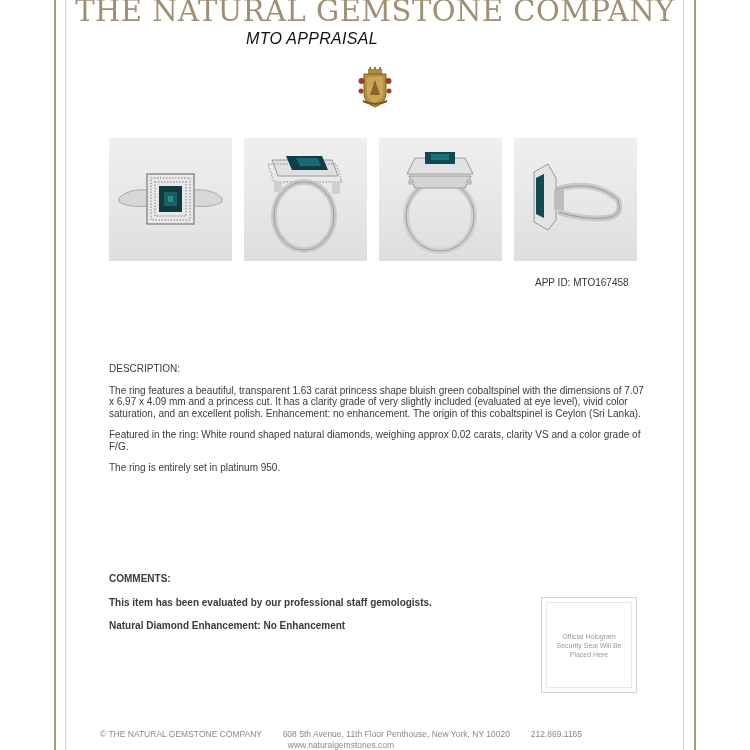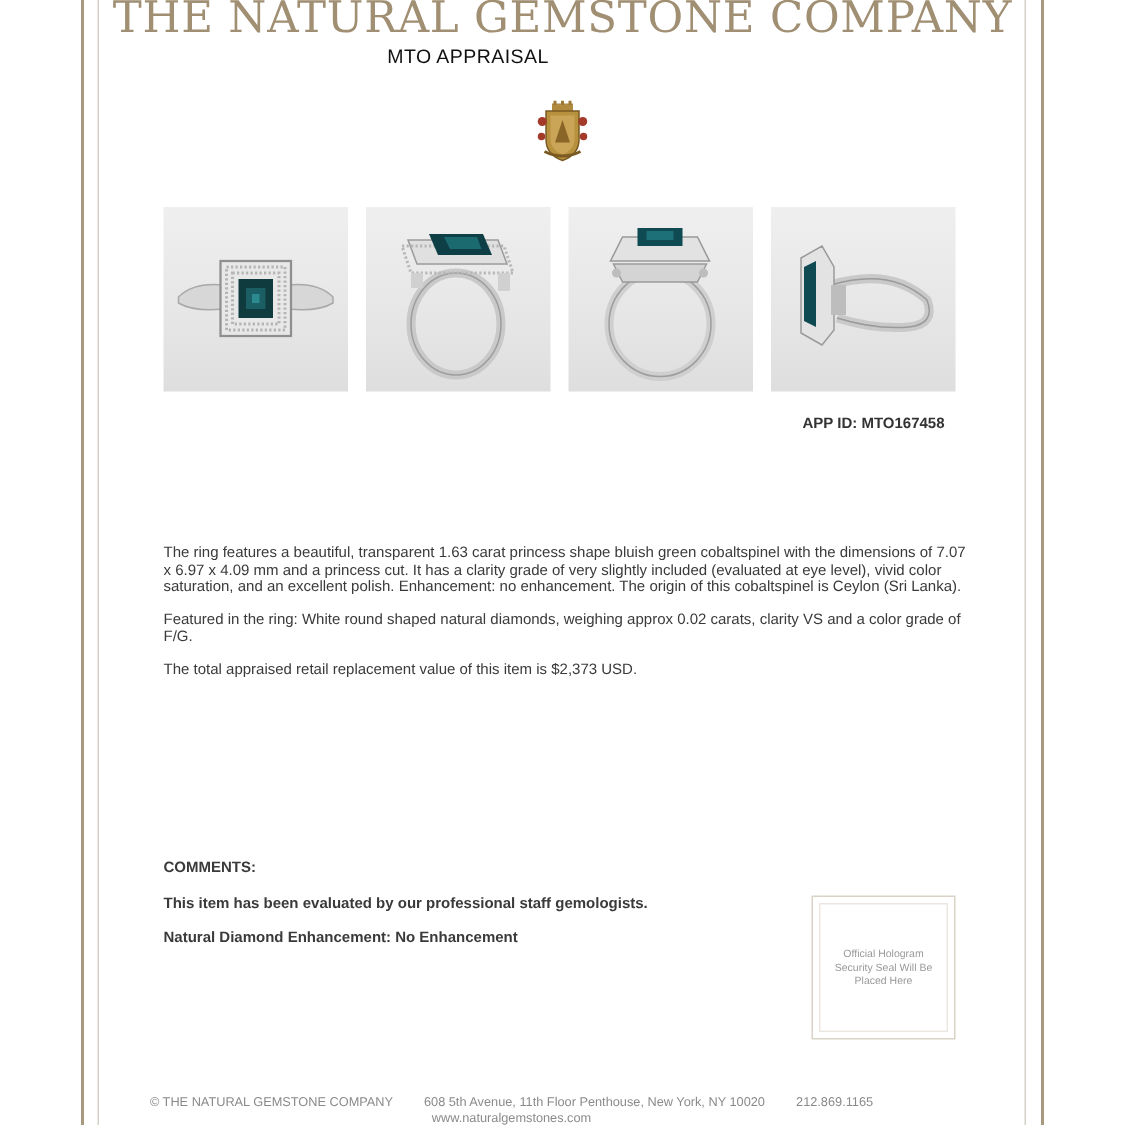--- a/index.html
+++ b/index.html
@@ -3,29 +3,29 @@
 <meta charset="utf-8">
 <style>
   html, body { margin:0; padding:0; }
   body { width:750px; height:750px; background:#ffffff; position:relative; overflow:hidden; font-family:"Liberation Sans", sans-serif; color:#3a3a3a; }
   .border-outer-left { position:absolute; left:54px; top:0; width:2px; height:750px; background:#a89a80; }
   .border-inner-left { position:absolute; left:65px; top:0; width:1px; height:750px; background:#d6d1c8; }
   .border-inner-right { position:absolute; left:683px; top:0; width:1px; height:750px; background:#d6d1c8; }
   .border-outer-right { position:absolute; left:694px; top:0; width:2px; height:750px; background:#a89a80; }
 
   .brand { position:absolute; top:-6px; left:0; width:750px; text-align:center; font-family:"DejaVu Serif", "Liberation Serif", serif; font-size:29px; letter-spacing:0.5px; color:#a08f72; white-space:nowrap; }
-  .subtitle { position:absolute; top:30px; left:0; width:624px; text-align:center; font-size:13px; color:#111; letter-spacing:0.3px; }
+  .subtitle { position:absolute; top:30px; left:0; width:624px; text-align:center; font-size:16px; color:#111; letter-spacing:0.3px;font-style:italic; }
 
   .crest { position:absolute; left:358px; top:67px; width:34px; height:42px; }
 
   .photos { position:absolute; top:138px; left:109px; display:flex; gap:12px; }
   .photo { width:123px; height:123px; background:linear-gradient(180deg,#efefef 0%,#e6e6e6 60%,#dedede 100%); position:relative; overflow:hidden; }
   .photo svg { position:absolute; left:0; top:0; width:123px; height:123px; }
 
-  .app-id { position:absolute; top:277px; left:535px; font-size:10px; color:#333;font-weight:bold; }
+  .app-id { position:absolute; top:277px; left:535px; font-size:10px; color:#333; }
 
   .content { position:absolute; left:109px; top:363px; width:540px; font-size:10px; line-height:11.5px; color:#3a3a3a; }
   .content p { margin:0 0 10px 0; }
   .content .heading { margin-bottom:10px; }
 
   .comments { position:absolute; left:109px; top:573px; width:420px; font-size:10px; line-height:11.5px; color:#3a3a3a; }
   .comments p { margin:0 0 12px 0;font-weight:bold; }
 
   .seal { position:absolute; left:541px; top:597px; width:96px; height:96px; border:1px solid #d9d3c7; box-sizing:border-box; }
   .seal-inner { position:absolute; left:4px; top:4px; right:4px; bottom:4px; border:1px solid #ece8e1; display:flex; align-items:center; justify-content:center; text-align:center; font-size:7px; line-height:9px; color:#9a9a9a; }
@@ -105,23 +105,24 @@
       <path d="M20 34 L34 26 L42 40 L42 82 L34 92 L20 84 Z" fill="#e3e3e3" stroke="#9a9a9a" stroke-width="1"></path>
       <path d="M22 40 L30 36 L30 80 L22 76 Z" fill="#0f4a52"></path>
       <rect x="40" y="52" width="10" height="20" fill="#bdbdbd"></rect>
     </svg>
   </div>
 </div>
 
 <div class="app-id">APP ID: MTO167458</div>
 
 <div class="content">
+  <p class="heading">DESCRIPTION:</p>
   <p>The ring features a beautiful, transparent 1.63 carat princess shape bluish green cobaltspinel with the dimensions of 7.07 x 6.97 x 4.09 mm and a princess cut. It has a clarity grade of very slightly included (evaluated at eye level), vivid color saturation, and an excellent polish. Enhancement: no enhancement. The origin of this cobaltspinel is Ceylon (Sri Lanka).</p>
   <p>Featured in the ring: White round shaped natural diamonds, weighing approx 0.02 carats, clarity VS and a color grade of F/G.</p>
-  <p>The total appraised retail replacement value of this item is $2,373 USD.</p>
+  <p>The ring is entirely set in platinum 950.</p>
 </div>
 
 <div class="comments">
   <p>COMMENTS:</p>
   <p>This item has been evaluated by our professional staff gemologists.</p>
   <p>Natural Diamond Enhancement: No Enhancement</p>
 </div>
 
 <div class="seal">
   <div class="seal-inner">

